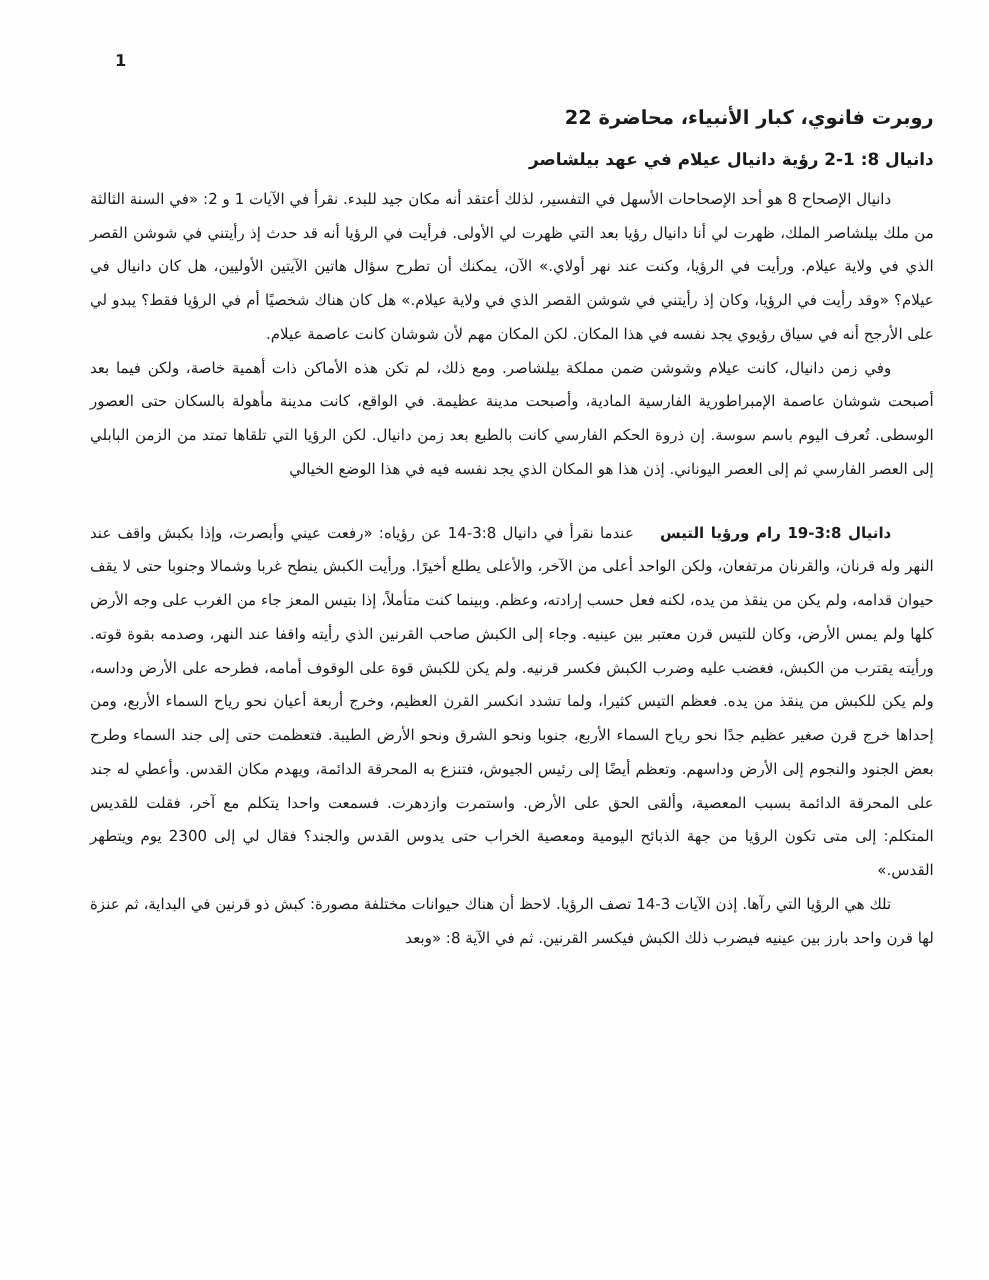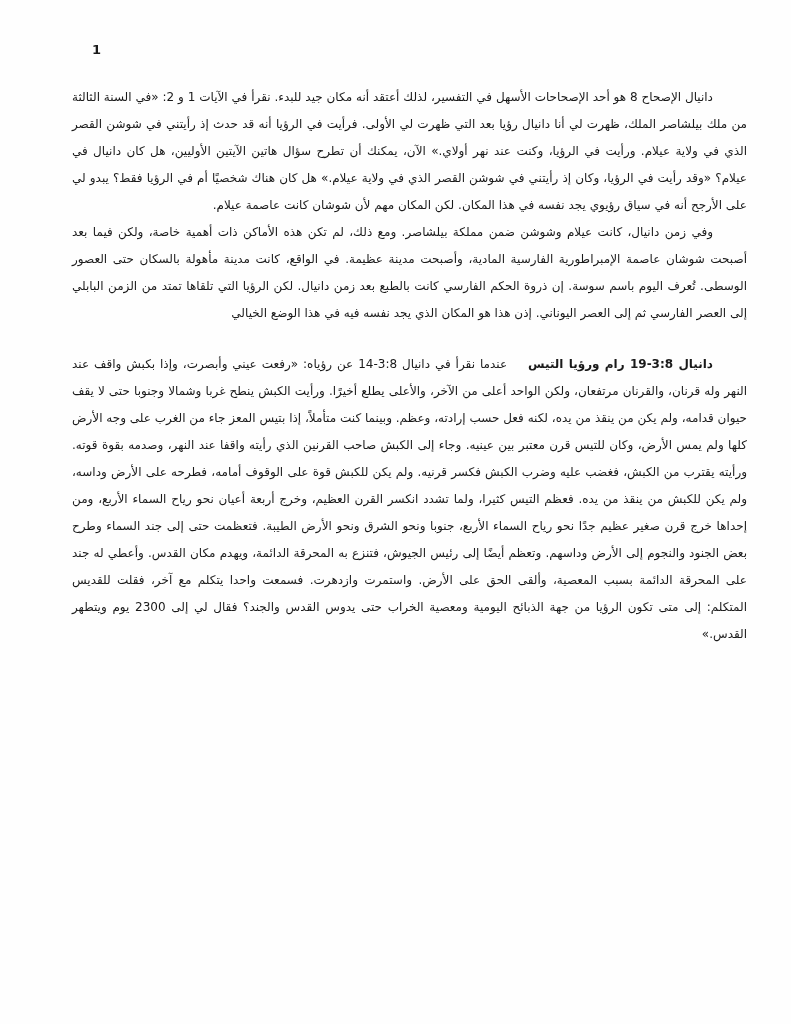--- a/index.html
+++ b/index.html
@@ -70,27 +70,30 @@
 </style>
 </head>
 <body>
 
 <div class="page">
 
   <div class="page-number">1</div>
 
   <div class="content">
 
+    <h1 class="title">روبرت فانوي، كبار الأنبياء، محاضرة 22</h1>
 
 
+    <div class="section-heading">دانيال 8: 1-2 رؤية دانيال عيلام في عهد بيلشاصر</div>
 
     <p class="para">دانيال الإصحاح 8 هو أحد الإصحاحات الأسهل في التفسير، لذلك أعتقد أنه مكان جيد للبدء. نقرأ في الآيات 1 و 2: «في السنة الثالثة من ملك بيلشاصر الملك، ظهرت لي أنا دانيال رؤيا بعد التي ظهرت لي الأولى. فرأيت في الرؤيا أنه قد حدث إذ رأيتني في شوشن القصر الذي في ولاية عيلام. ورأيت في الرؤيا، وكنت عند نهر أولاي.» الآن، يمكنك أن تطرح سؤال هاتين الآيتين الأوليين، هل كان دانيال في عيلام؟ «وقد رأيت في الرؤيا، وكان إذ رأيتني في شوشن القصر الذي في ولاية عيلام.» هل كان هناك شخصيًا أم في الرؤيا فقط؟ يبدو لي على الأرجح أنه في سياق رؤيوي يجد نفسه في هذا المكان. لكن المكان مهم لأن شوشان كانت عاصمة عيلام.</p>
 
     <p class="para">وفي زمن دانيال، كانت عيلام وشوشن ضمن مملكة بيلشاصر. ومع ذلك، لم تكن هذه الأماكن ذات أهمية خاصة، ولكن فيما بعد أصبحت شوشان عاصمة الإمبراطورية الفارسية المادية، وأصبحت مدينة عظيمة. في الواقع، كانت مدينة مأهولة بالسكان حتى العصور الوسطى. تُعرف اليوم باسم سوسة. إن ذروة الحكم الفارسي كانت بالطبع بعد زمن دانيال. لكن الرؤيا التي تلقاها تمتد من الزمن البابلي إلى العصر الفارسي ثم إلى العصر اليوناني. إذن هذا هو المكان الذي يجد نفسه فيه في هذا الوضع الخيالي</p>
 
     <p class="para para-section">
       <span class="run-bold">دانيال 3:8-19 رام ورؤيا التيس</span>
       <span>عندما نقرأ في دانيال 3:8-14 عن رؤياه: «رفعت عيني وأبصرت، وإذا بكبش واقف عند النهر وله قرنان، والقرنان مرتفعان، ولكن الواحد أعلى من الآخر، والأعلى يطلع أخيرًا. ورأيت الكبش ينطح غربا وشمالا وجنوبا حتى لا يقف حيوان قدامه، ولم يكن من ينقذ من يده، لكنه فعل حسب إرادته، وعظم. وبينما كنت متأملاً، إذا بتيس المعز جاء من الغرب على وجه الأرض كلها ولم يمس الأرض، وكان للتيس قرن معتبر بين عينيه. وجاء إلى الكبش صاحب القرنين الذي رأيته واقفا عند النهر، وصدمه بقوة قوته. ورأيته يقترب من الكبش، فغضب عليه وضرب الكبش فكسر قرنيه. ولم يكن للكبش قوة على الوقوف أمامه، فطرحه على الأرض وداسه، ولم يكن للكبش من ينقذ من يده. فعظم التيس كثيرا، ولما تشدد انكسر القرن العظيم، وخرج أربعة أعيان نحو رياح السماء الأربع، ومن إحداها خرج قرن صغير عظيم جدًا نحو رياح السماء الأربع، جنوبا ونحو الشرق ونحو الأرض الطيبة. فتعظمت حتى إلى جند السماء وطرح بعض الجنود والنجوم إلى الأرض وداسهم. وتعظم أيضًا إلى رئيس الجيوش، فتنزع به المحرقة الدائمة، ويهدم مكان القدس. وأعطي له جند على المحرقة الدائمة بسبب المعصية، وألقى الحق على الأرض. واستمرت وازدهرت. فسمعت واحدا يتكلم مع آخر، فقلت للقديس المتكلم: إلى متى تكون الرؤيا من جهة الذبائح اليومية ومعصية الخراب حتى يدوس القدس والجند؟ فقال لي إلى 2300 يوم ويتطهر القدس.»</span>
     </p>
 
+    <p class="para">تلك هي الرؤيا التي رآها. إذن الآيات 3-14 تصف الرؤيا. لاحظ أن هناك حيوانات مختلفة مصورة: كبش ذو قرنين في البداية، ثم عنزة لها قرن واحد بارز بين عينيه فيضرب ذلك الكبش فيكسر القرنين. ثم في الآية 8: «وبعد</p>
 
   </div>
 </div>
 
 </body></html>

